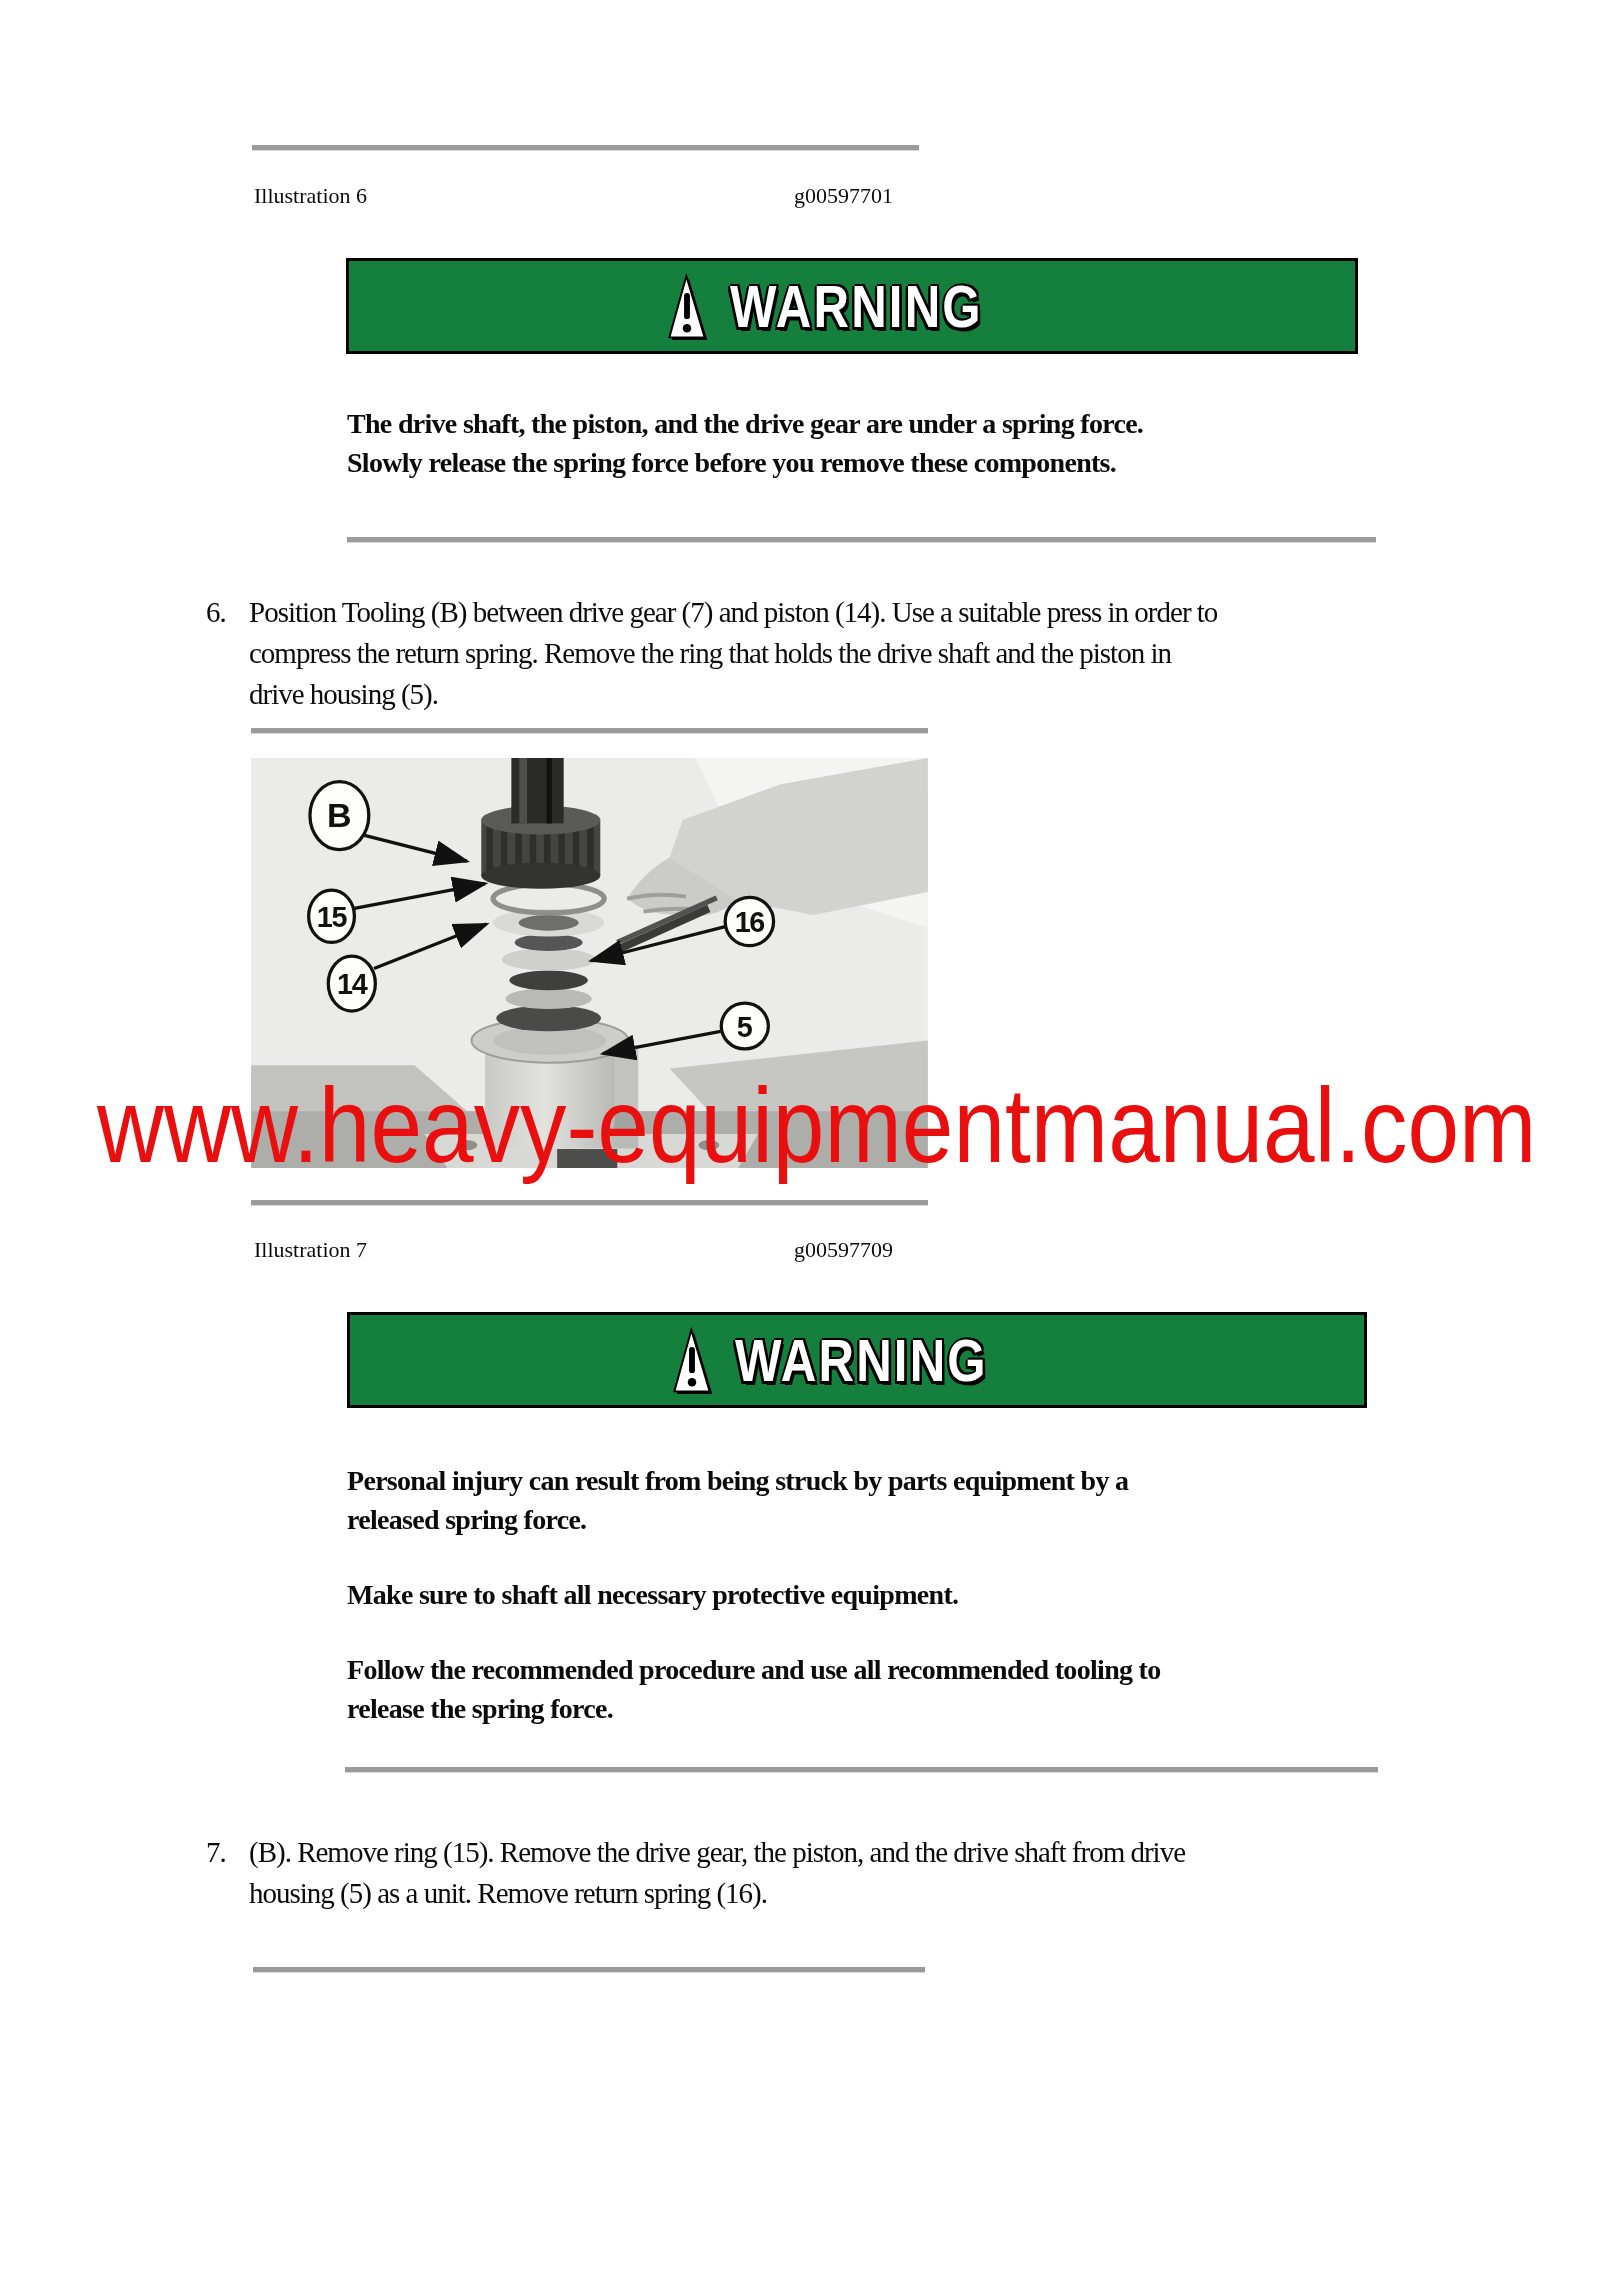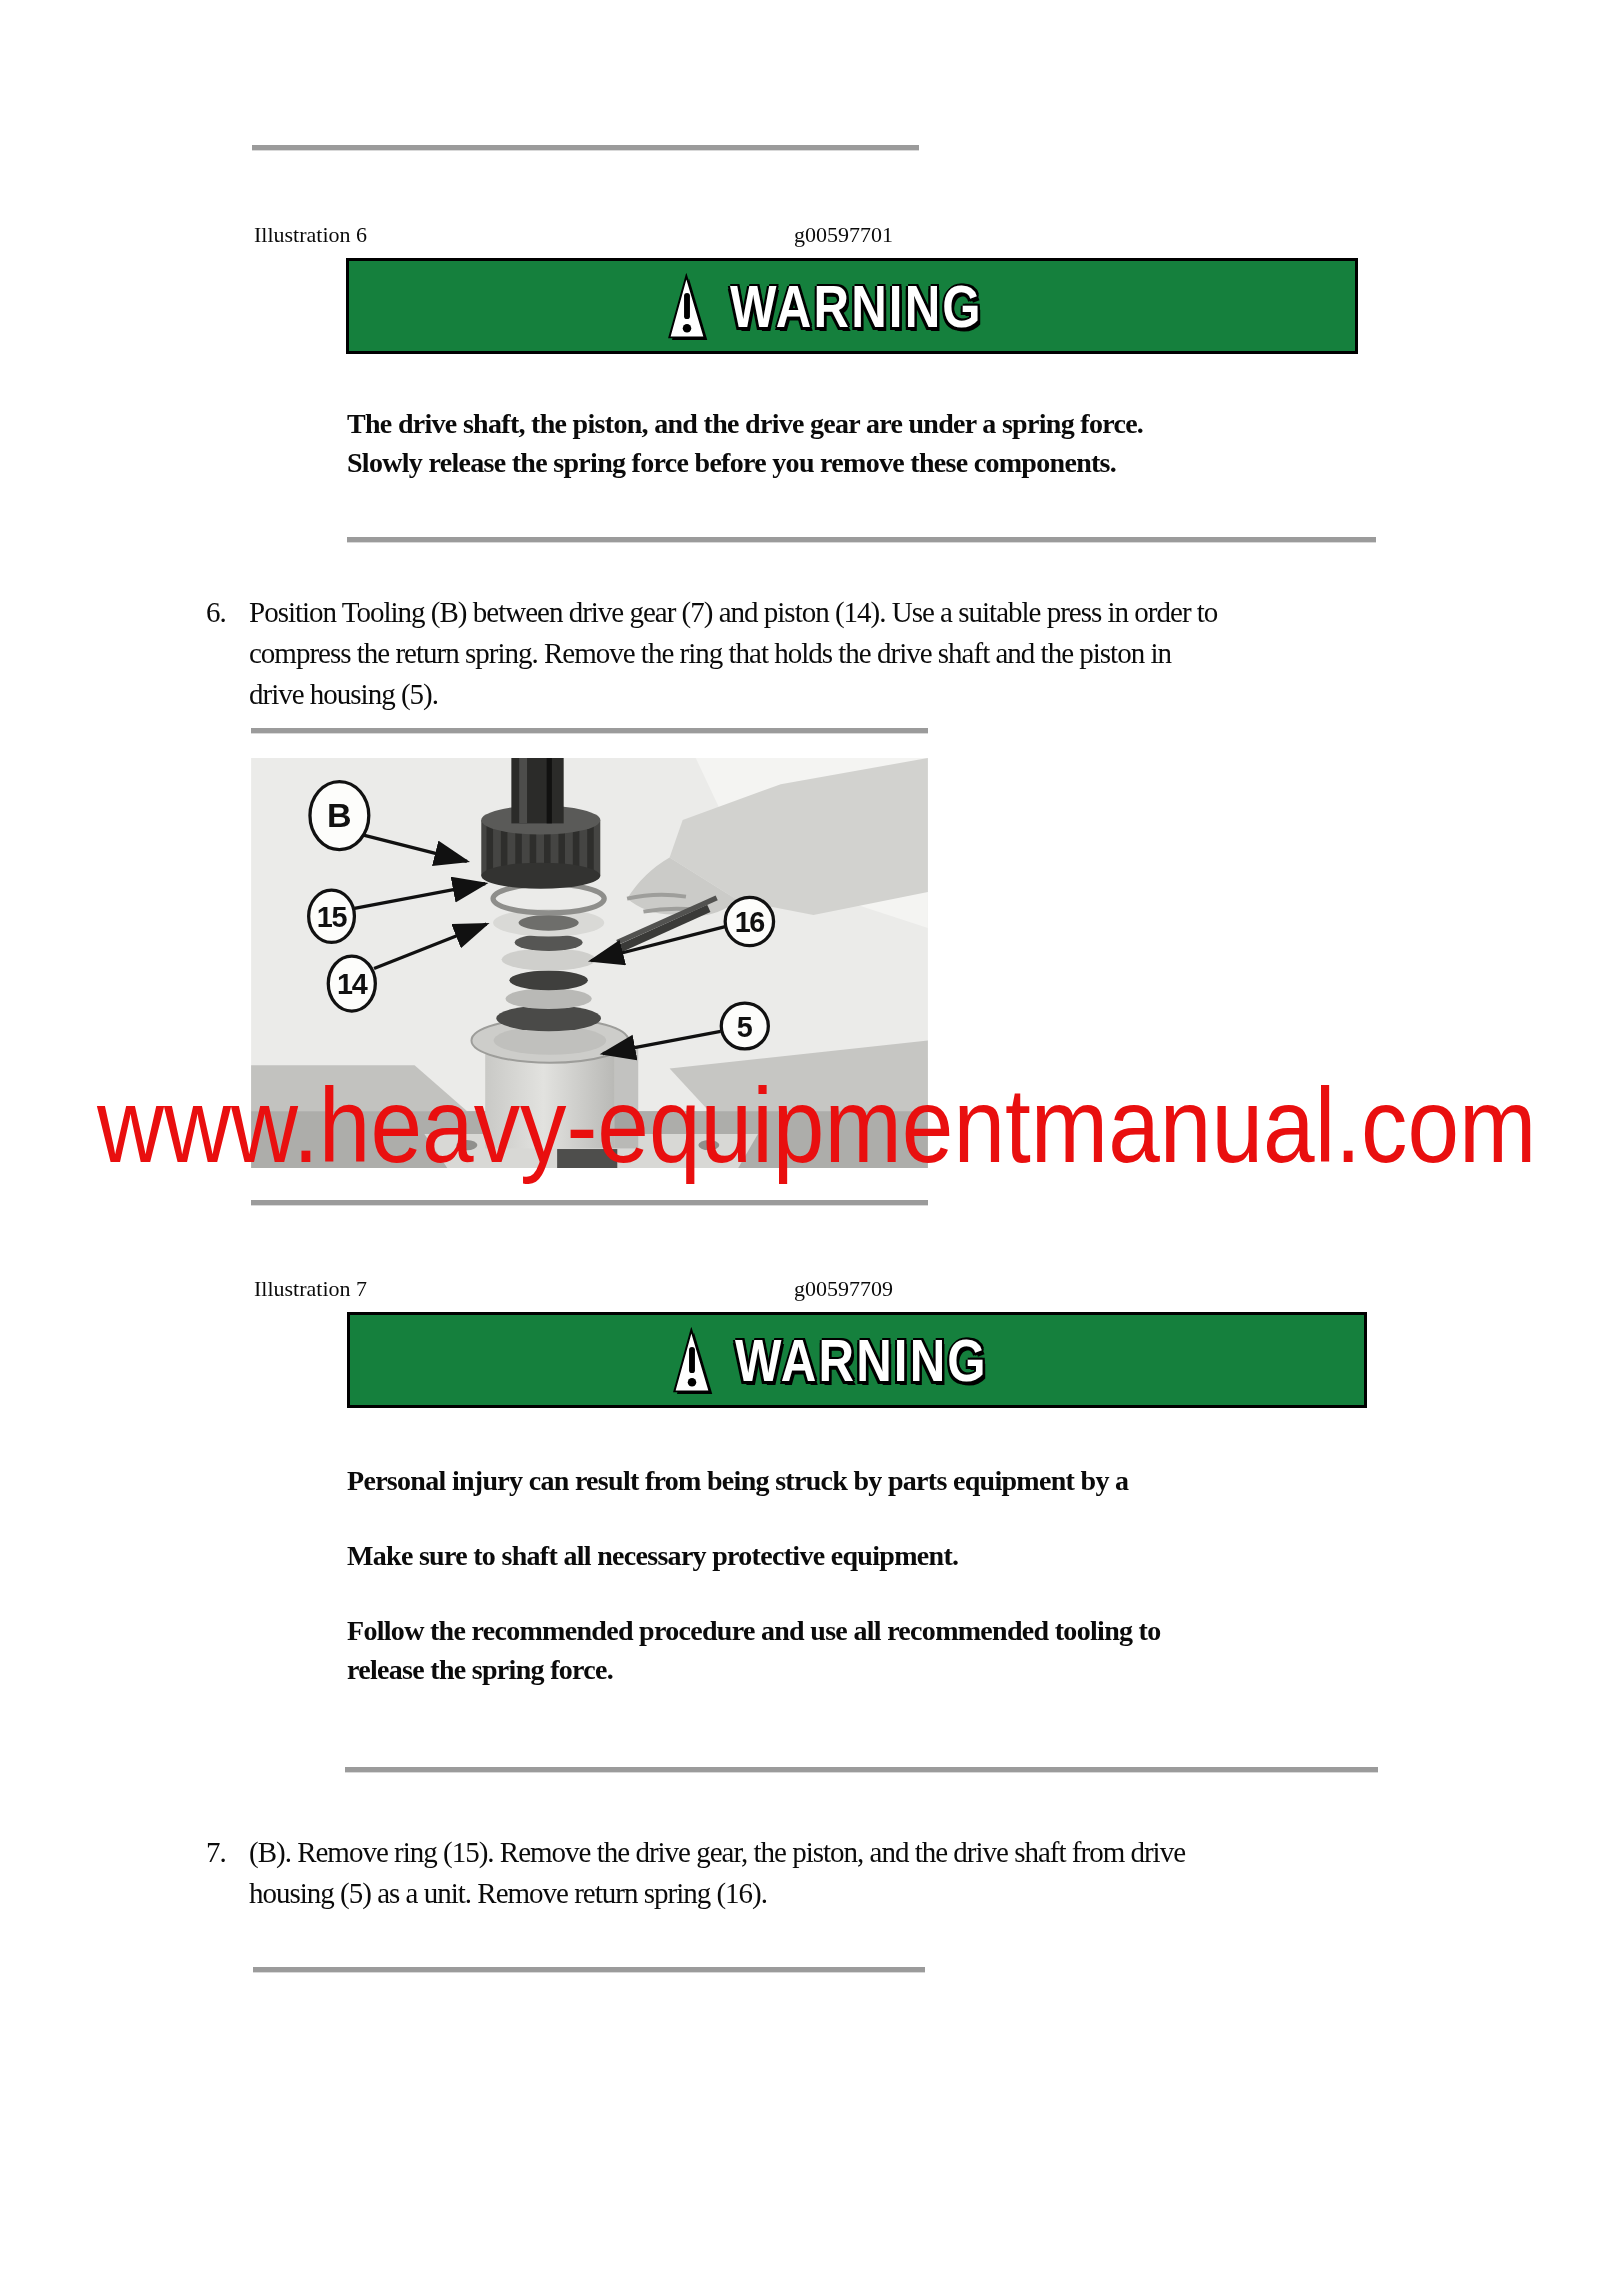--- a/index.html
+++ b/index.html
@@ -8,21 +8,21 @@
     width:1623px;height:2295px;
     background:#ffffff;
     font-family:"Liberation Serif", serif;
     color:#0b0b0b;
     overflow:hidden;
   }
   .rule{
     position:absolute;height:5.2px;background:#9b9b9b;
     border-bottom:1.3px solid #d9d9d9;
   }
-  .caption{position:absolute;font-size:22px;line-height:26px;white-space:nowrap;margin-top:39px;}
+  .caption{position:absolute;font-size:22px;line-height:26px;white-space:nowrap;}
   
   .banner{
     position:absolute;
     background:#15803d;
     border:3.3px solid #000000;
     display:flex;align-items:center;justify-content:center;
   }
   .banner-inner{display:flex;align-items:center;gap:22px;transform:translateY(1.3px);}
   .banner-word{
     font-family:"Liberation Sans", sans-serif;
@@ -211,20 +211,21 @@
         <rect x="27.5" y="30" width="9" height="40" rx="4.5" fill="#000000"></rect>
         <circle cx="32" cy="84" r="6.5" fill="#000000"></circle>
       </svg>
       <span class="banner-word">WARNING</span>
     </div>
   </div>
 
   <div class="warn-text" style="left:347px;top:1461px;width:1021px;">
     <div class="para">
       <div class="line">Personal injury can result from being struck by parts equipment by a</div>
+      <div class="line">released spring force.</div>
     </div>
     <div class="para">
       <div class="line">Make sure to shaft all necessary protective equipment.</div>
     </div>
     <div class="para">
       <div class="line">Follow the recommended procedure and use all recommended tooling to</div>
       <div class="line">release the spring force.</div>
     </div>
   </div>
 

